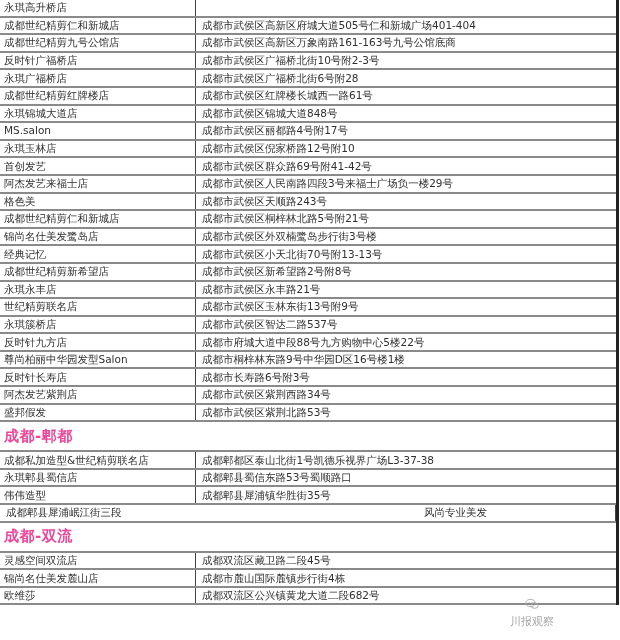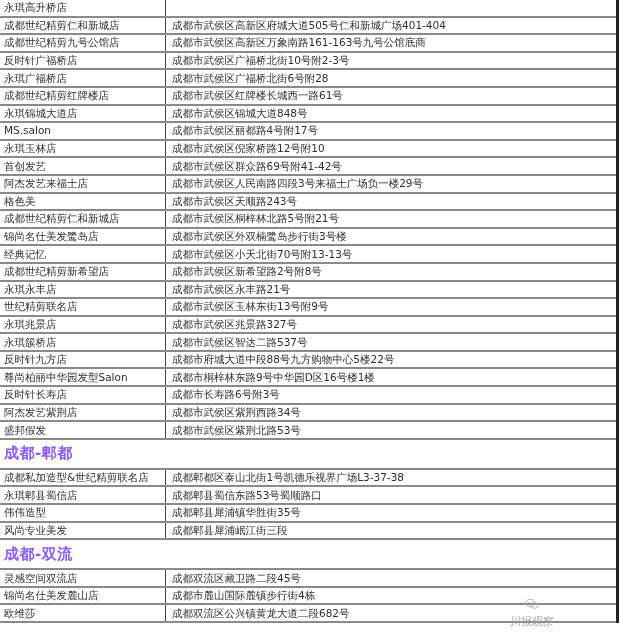--- a/index.html
+++ b/index.html
@@ -32,21 +32,21 @@
     }
     .cell {
       font-size: 10.5px;
       line-height: 15px;
       white-space: nowrap;
       overflow: hidden;
       padding-left: 4px;
       color: #303030;
     }
     .name {
-      width: 166px;
+      width: 196px;
       box-sizing: border-box;
       border-right: 1px solid #444;
       height: 100%;
       display: flex;
       align-items: center;
     }
     .addr {
       flex: 1;
       height: 100%;
       display: flex;
@@ -57,21 +57,21 @@
       height: 30px;
       border-bottom: 2px solid #8a8a8a;
       box-sizing: border-box;
       display: flex;
       align-items: center;
       padding-left: 4px;
     }
     .section-title {
       font-size: 15px;
       font-weight: bold;
-      color: #8b5cf6;
+      color: #ec4899;
       letter-spacing: 0.5px;
       text-align: right;
     }
     .watermark {
       position: absolute;
       left: 510px;
       top: 598px;
       display: flex;
       align-items: center;
       gap: 4px;
@@ -155,24 +155,20 @@
     </div>
     <div class="row">
       <div class="cell name">永琪永丰店</div>
       <div class="cell addr">成都市武侯区永丰路21号</div>
     </div>
     <div class="row">
       <div class="cell name">世纪精剪联名店</div>
       <div class="cell addr">成都市武侯区玉林东街13号附9号</div>
     </div>
     <div class="row">
-      <div class="cell name">永琪兆景店</div>
-      <div class="cell addr">成都市武侯区兆景路327号</div>
-    </div>
-    <div class="row">
       <div class="cell name">永琪簇桥店</div>
       <div class="cell addr">成都市武侯区智达二路537号</div>
     </div>
     <div class="row">
       <div class="cell name">反时针九方店</div>
       <div class="cell addr">成都市府城大道中段88号九方购物中心5楼22号</div>
     </div>
     <div class="row">
       <div class="cell name">尊尚柏丽中华园发型Salon</div>
       <div class="cell addr">成都市桐梓林东路9号中华园D区16号楼1楼</div>
@@ -198,22 +194,22 @@
     </div>
     <div class="row">
       <div class="cell name">永琪郫县蜀信店</div>
       <div class="cell addr">成都郫县蜀信东路53号蜀顺路口</div>
     </div>
     <div class="row">
       <div class="cell name">伟伟造型</div>
       <div class="cell addr">成都郫县犀浦镇华胜街35号</div>
     </div>
     <div class="row">
+      <div class="cell addr">成都郫县犀浦岷江街三段</div>
       <div class="cell name">风尚专业美发</div>
-      <div class="cell addr">成都郫县犀浦岷江街三段</div>
     </div>
     <div class="section-row">
       <span class="section-title">成都-双流</span>
     </div>
     <div class="row">
       <div class="cell name">灵感空间双流店</div>
       <div class="cell addr">成都双流区藏卫路二段45号</div>
     </div>
     <div class="row">
       <div class="cell name">锦尚名仕美发麓山店</div>

